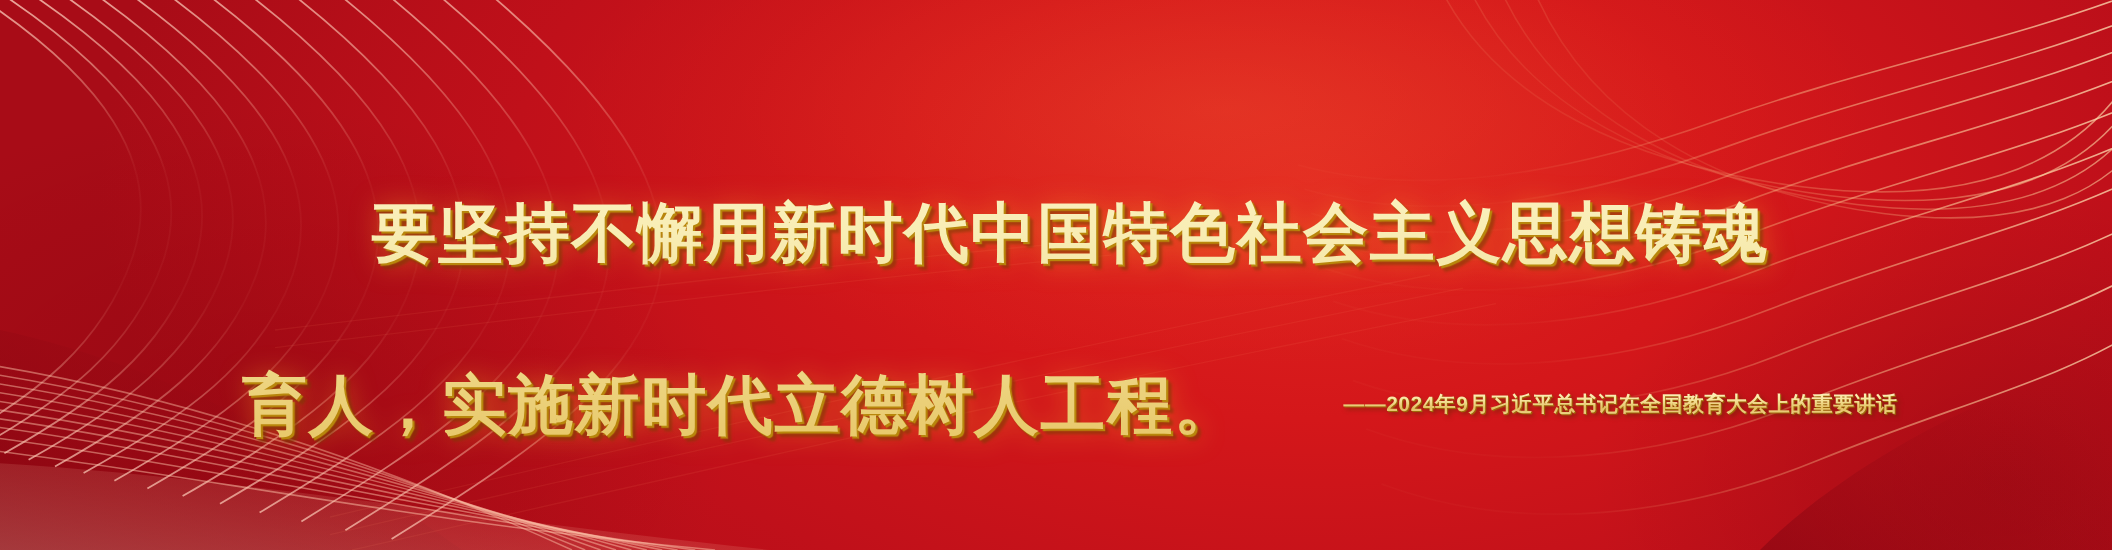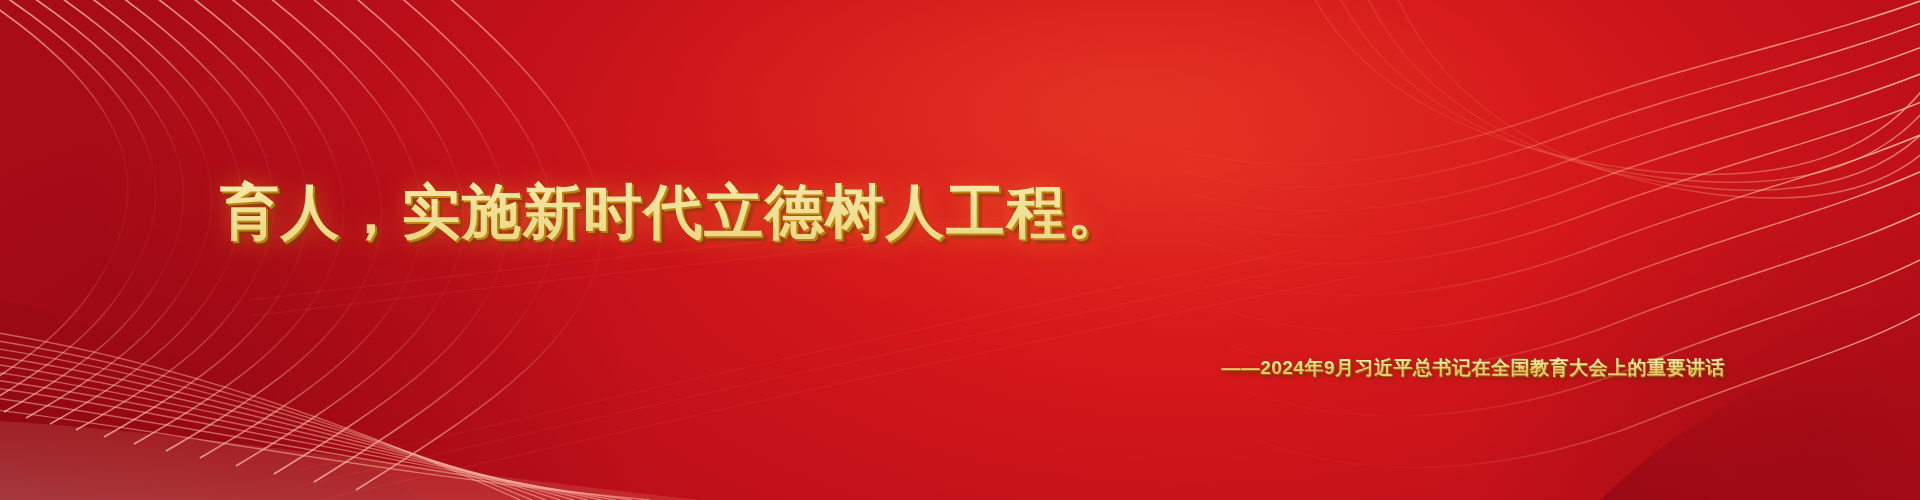--- a/index.html
+++ b/index.html
@@ -188,20 +188,21 @@
       <path d="M300,470 C600,400 900,330 1300,250"></path>
       <path d="M300,486 C600,416 920,344 1330,262"></path>
       <path d="M320,500 C620,432 940,358 1360,276"></path>
       <path d="M250,300 C520,268 760,240 1000,218"></path>
       <path d="M250,316 C520,284 770,254 1010,232"></path>
     </g>
   </svg>
 
   <div class="content">
     <div class="headline">
+      <span class="line line-1">要坚持不懈用新时代中国特色社会主义思想铸魂</span>
       <span class="line line-2">育人，实施新时代立德树人工程。</span>
     </div>
   </div>
 
   <div class="attribution-wrap">
     <span class="attribution">——2024年9月习近平总书记在全国教育大会上的重要讲话</span>
   </div>
 
 </div>
 

